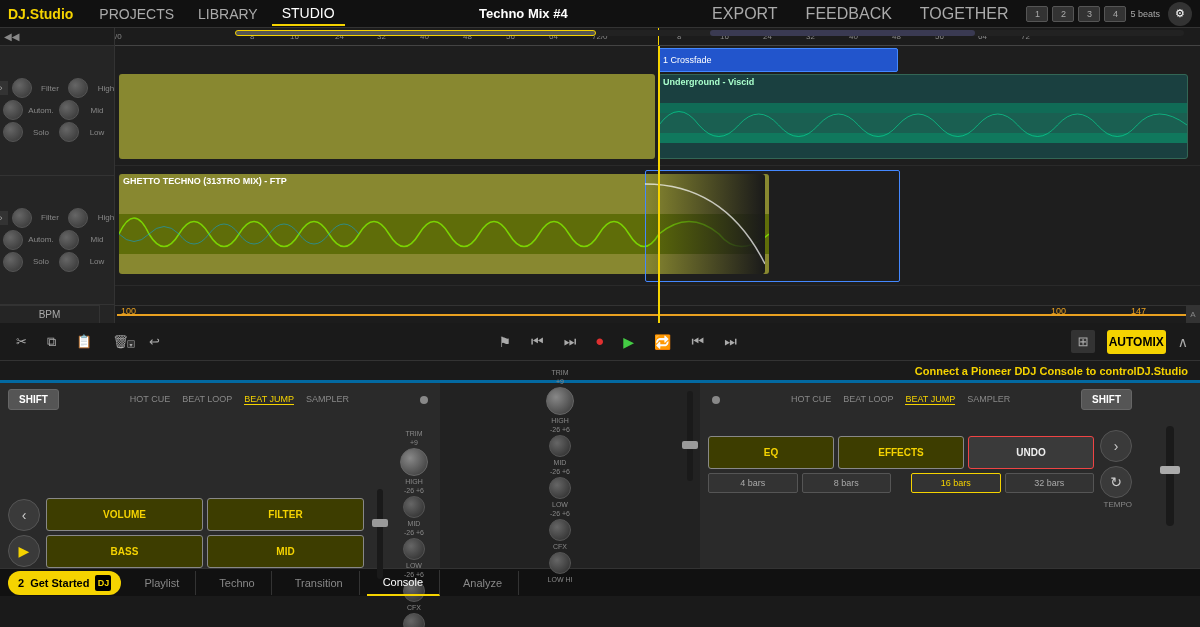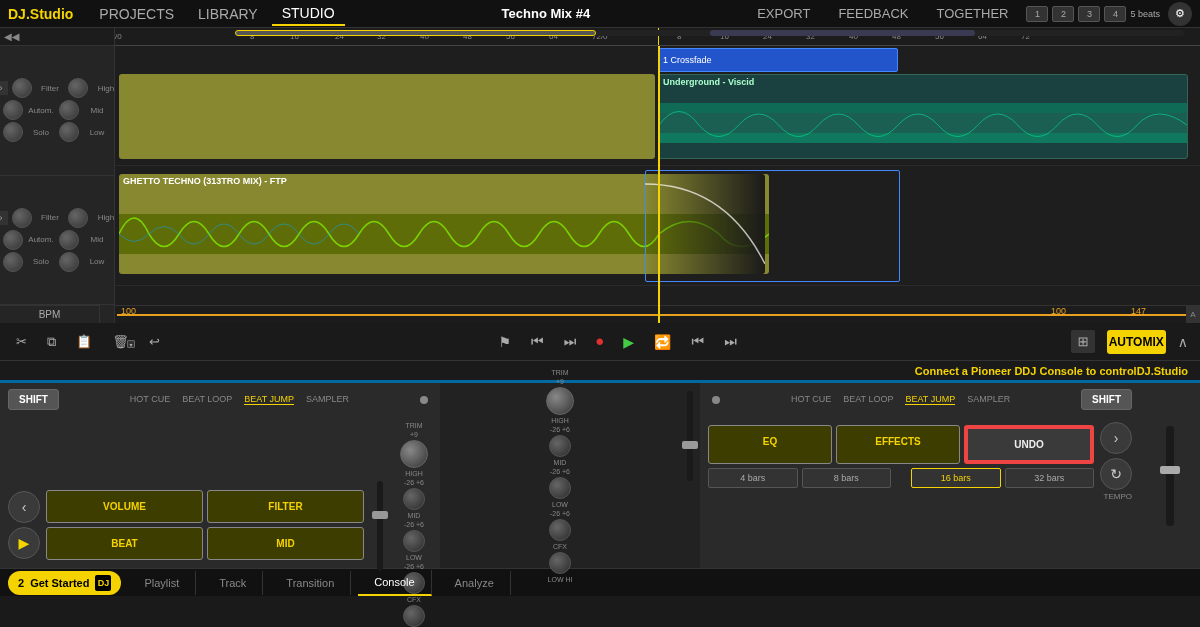--- a/index.html
+++ b/index.html
@@ -5,21 +5,21 @@
     * { box-sizing: border-box; margin: 0; padding: 0; }
     body { background: #1a1a1a; color: #fff; font-family: Arial, sans-serif; width: 1200px; height: 627px; overflow: hidden; font-size: 11px; }
 
     
     .top-nav { display: flex; align-items: center; background: #111; height: 28px; border-bottom: 1px solid #333; padding: 0 8px; gap: 4px; }
     .nav-logo { color: #fff; font-weight: bold; font-size: 14px; margin-right: 12px; }
     .nav-logo span { color: #f5d300; }
     .nav-btn { padding: 3px 10px; font-size: 14px; color: #aaa; cursor: pointer; border: none; background: transparent; }
     .nav-btn.active { color: #fff; border-bottom: 2px solid #f5d300; }
     .nav-right { margin-left: auto; display: flex; align-items: center; gap: 8px; }
-    .nav-right-btn { padding: 3px 10px; font-size: 13px; color: #aaa; background: transparent; border: none; cursor: pointer; }
+    .nav-right-btn { padding: 3px 10px; font-size: 16px; color: #aaa; background: transparent; border: none; cursor: pointer; }
     .gear-btn { width: 24px; height: 24px; background: #333; border-radius: 50%; display: flex; align-items: center; justify-content: center; cursor: pointer; }
 
     
     .timeline-container { background: #1c1c1c; height: 295px; display: flex; flex-direction: row; }
     .track-controls { width: 115px; background: #252525; border-right: 1px solid #333; display: flex; flex-direction: column; }
     .track-control-row { flex: 1; border-bottom: 1px solid #333; display: flex; flex-direction: column; align-items: center; justify-content: center; gap: 2px; padding: 4px; }
     .ctrl-row { display: flex; gap: 4px; align-items: center; }
     .ctrl-knob { width: 20px; height: 20px; border-radius: 50%; background: radial-gradient(circle at 35% 35%, #666, #333); border: 1px solid #555; }
     .ctrl-label { font-size: 8px; color: #888; width: 28px; text-align: center; }
     .chevron-btn { width: 14px; height: 14px; background: #333; border: none; color: #aaa; cursor: pointer; font-size: 9px; }
@@ -64,28 +64,28 @@
     .wrapper { position: relative; width: 1200px; height: 627px; overflow: hidden; }
     
     .ddj-bar { height: 22px; background: #1a1a1a; border-bottom: 3px solid #0369a1; display: flex; align-items: center; justify-content: flex-end; padding: 0 12px; font-size: 11px; color: #bbb; }
     .ddj-bar span { color: #f5d300; font-weight: bold; }
 
     .mixer-row { display: flex; flex: 1; height: 185px; }
 
     .left-deck-area { display: flex; width: 440px; flex-direction: column; background: #2a2a2a; padding: 6px 8px; }
     .right-deck-area { display: flex; width: 440px; flex-direction: column; background: #2a2a2a; padding: 6px 8px; }
 
-    .deck-top-row { display: flex; align-items: center; gap: 10px; margin-bottom: 12px; }
+    .deck-top-row { display: flex; align-items: center; gap: 10px; margin-bottom: 20px; }
     .deck-main-row { display: flex; align-items: center; gap: 6px; }
     .deck-nav { display: flex; flex-direction: column; gap: 4px; }
     .deck-nav-btn { width: 32px; height: 32px; border-radius: 50%; background: #3a3a3a; border: 1px solid #555; display: flex; align-items: center; justify-content: center; cursor: pointer; color: #ccc; font-size: 14px; }
     .deck-pads { display: flex; flex-direction: column; gap: 4px; flex: 1; }
     .pads-row { display: flex; gap: 4px; }
     .pad { background: #3d3d00; border: 1px solid #888; color: #f5d300; font-weight: bold; font-size: 10px; text-align: center; padding: 10px 6px; cursor: pointer; border-radius: 3px; flex: 1; min-width: 60px; }
-    .pad.undo-pad { background: #3a3a3a; border: 4px solid #ef4444; color: #eee; }
+    .pad.undo-pad { background: #3a3a3a; border: 1px solid #ef4444; color: #eee; }
     .bars-row { display: flex; gap: 4px; }
     .bar-btn { flex: 1; background: #333; border: 1px solid #555; color: #aaa; font-size: 9px; padding: 4px 2px; text-align: center; cursor: pointer; border-radius: 2px; }
     .bar-btn.selected { border-color: #f5d300; color: #f5d300; margin-left: 16px; }
     .fader-col { display: flex; flex-direction: column; align-items: center; width: 20px; }
     .fader-v { width: 6px; height: 90px; background: #1a1a1a; border-radius: 3px; position: relative; margin: 0 auto; }
     .fader-v-thumb { width: 16px; height: 8px; background: #999; border-radius: 2px; position: absolute; left: -5px; top: 30px; cursor: pointer; }
 
     .center-channel { flex: 1; background: #222; display: flex; flex-direction: column; align-items: center; justify-content: center; padding: 4px; }
     .knob-trim { width: 28px; height: 28px; border-radius: 50%; background: radial-gradient(circle at 35% 35%, #888, #333); border: 1px solid #666; }
     .knob-eq { width: 22px; height: 22px; border-radius: 50%; background: radial-gradient(circle at 35% 35%, #666, #2a2a2a); border: 1px solid #555; }
@@ -322,21 +322,21 @@
           <div class="deck-nav-btn">‹</div>
           <div class="deck-nav-btn" style="color:#f5d300;">▶</div>
         </div>
 
         <div class="deck-pads">
           <div class="pads-row">
             <div class="pad">VOLUME</div>
             <div class="pad">FILTER</div>
           </div>
           <div class="pads-row">
-            <div class="pad">BEAT</div>
+            <div class="pad">BASS</div>
             <div class="pad">MID</div>
           </div>
         </div>
 
         <div class="fader-col">
           <div style="font-size:8px;color:#888;margin-bottom:2px;"></div>
           <div class="fader-v">
             <div class="fader-v-thumb"></div>
           </div>
         </div>
@@ -433,19 +433,19 @@
 
   </div>
 
   <div class="bottom-tabs">
     <div class="get-started">
       <span>2</span>
       <span>Get Started</span>
       <div class="gs-icon">DJ</div>
     </div>
     <div class="bottom-tab">Playlist</div>
-    <div class="bottom-tab">Track</div>
+    <div class="bottom-tab">Techno</div>
     <div class="bottom-tab">Transition</div>
     <div class="bottom-tab active">Console</div>
     <div class="bottom-tab">Analyze</div>
   </div>
 
 </div>
 
 </body></html>

